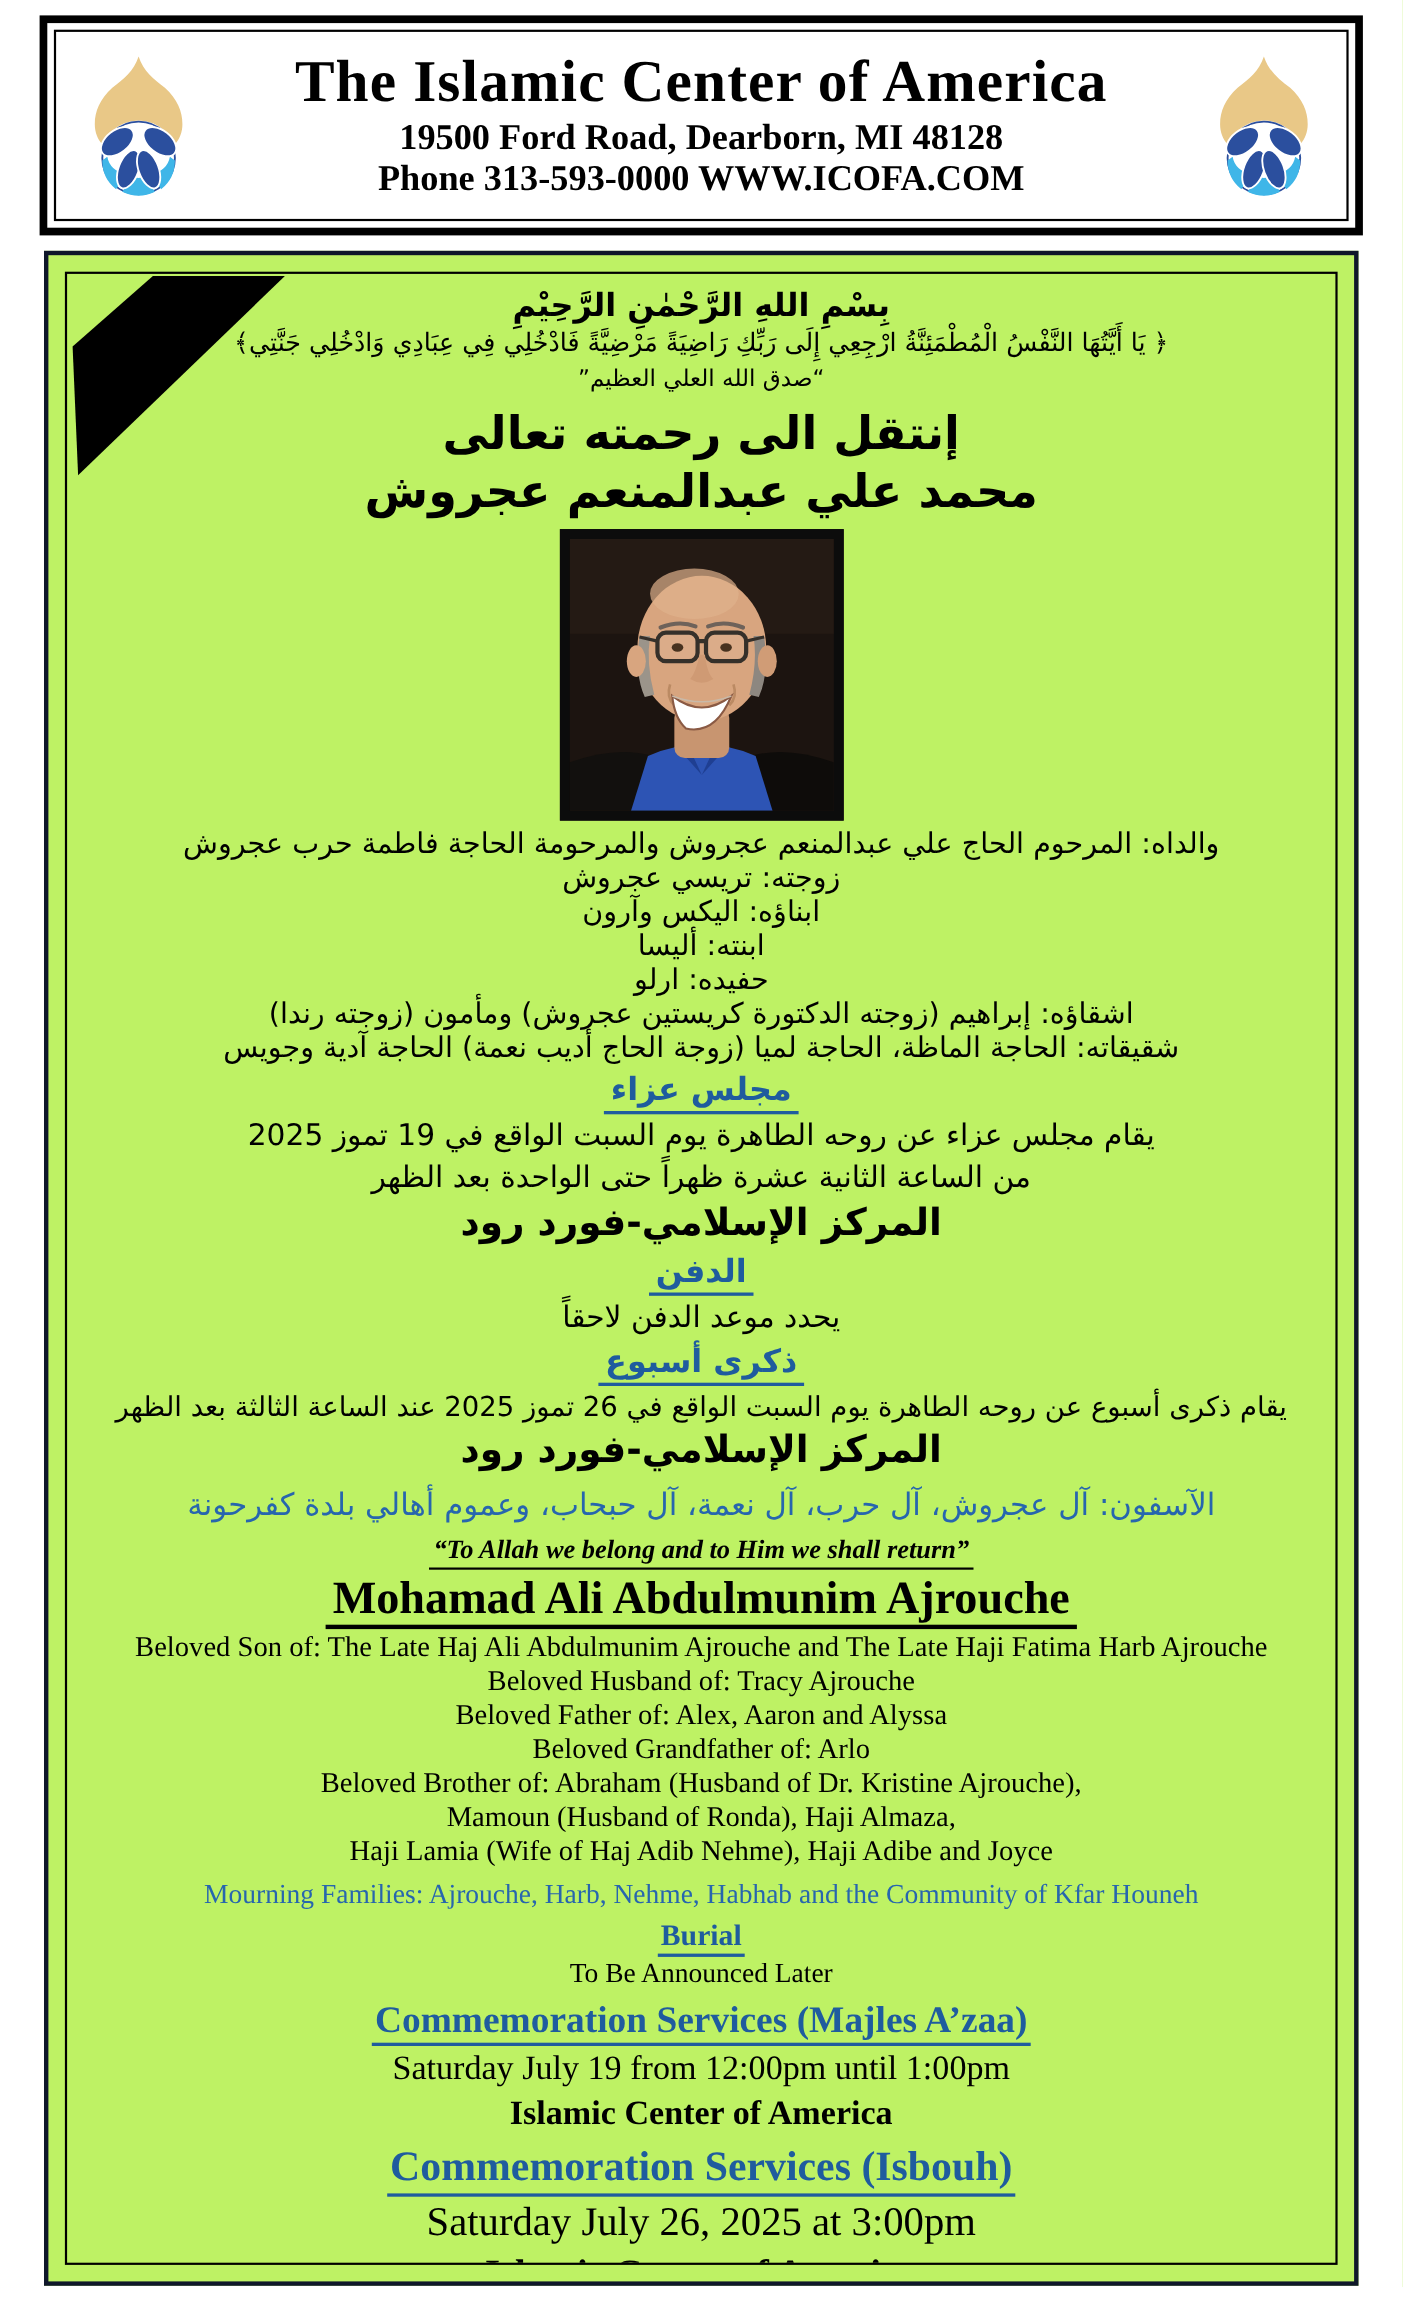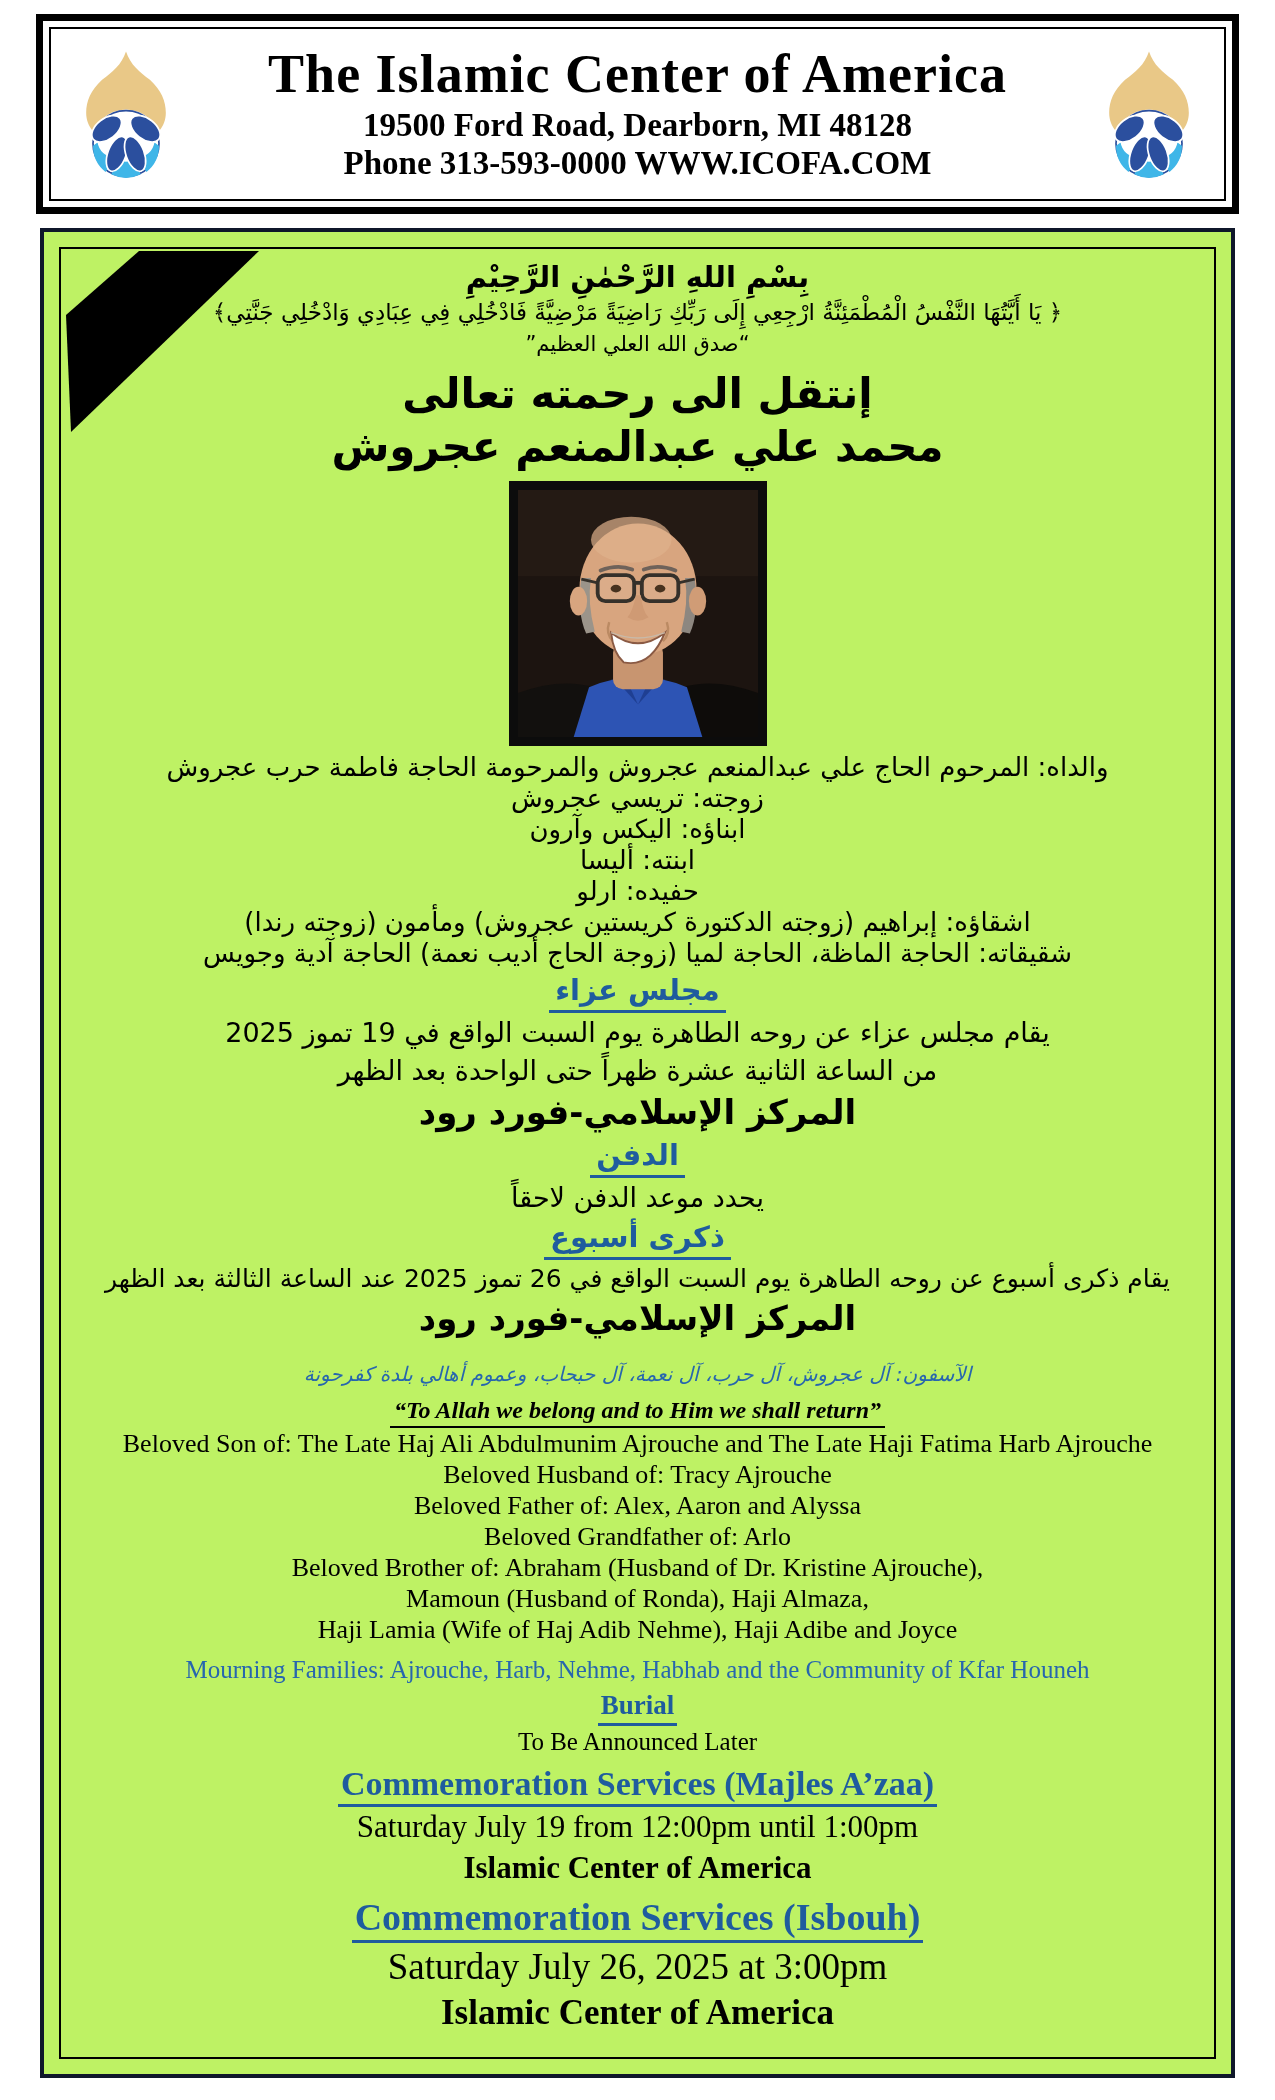--- a/index.html
+++ b/index.html
@@ -44,21 +44,21 @@
   .ar-line { font-size:26px; line-height:31px; }
   .ar-fam { margin-top:6px; }
   .ar-head { margin-top:4px; }
   .ar-head span {
     display:inline-block; color:var(--heading-blue); font-weight:bold;
     font-size:29px; line-height:1.2; border-bottom:3px solid var(--heading-blue);
     padding:0 6px 2px;
   }
   .ar-body { font-size:27px; line-height:1.35; margin-top:2px;text-align:center; }
   .ar-loc { font-size:34px; font-weight:bold; line-height:1.3; }
-  .ar-mourners { color:var(--link-blue); font-size:20px; line-height:1.4; margin-top:20px;font-style:italic; }
+  .ar-mourners { color:var(--link-blue); font-size:28px; line-height:1.4; margin-top:8px; }
 
   
   .photo-frame {
     width:258px; height:265px; margin:8px auto 0;
     border:9px solid #0c0c0c; background:#1c1410;
   }
   .photo-frame svg { display:block; width:100%; height:100%; }
 
   
   .en-quote { margin-top:8px; }
@@ -205,20 +205,23 @@
     </div>
     <div class="ar ar-body" style="font-size:25px;">يقام ذكرى أسبوع عن روحه الطاهرة يوم السبت الواقع في 26 تموز 2025 عند الساعة الثالثة بعد الظهر</div>
     <div class="ar ar-loc">المركز الإسلامي-فورد رود</div>
 
     <div class="ar ar-mourners">الآسفون: آل عجروش، آل حرب، آل نعمة، آل حبحاب، وعموم أهالي بلدة كفرحونة</div>
 
     <div class="en-quote">
       <span>“To Allah we belong and to Him we shall return”</span>
     </div>
 
+    <div class="en-name">
+      <span>Mohamad Ali Abdulmunim Ajrouche</span>
+    </div>
 
     <div>
       <div class="en-line">Beloved Son of: The Late Haj Ali Abdulmunim Ajrouche and The Late Haji Fatima Harb Ajrouche</div>
       <div class="en-line">Beloved Husband of: Tracy Ajrouche</div>
       <div class="en-line">Beloved Father of: Alex, Aaron and Alyssa</div>
       <div class="en-line">Beloved Grandfather of: Arlo</div>
       <div class="en-line">Beloved Brother of: Abraham (Husband of Dr. Kristine Ajrouche),</div>
       <div class="en-line">Mamoun (Husband of Ronda), Haji Almaza,</div>
       <div class="en-line">Haji Lamia (Wife of Haj Adib Nehme), Haji Adibe and Joyce</div>
     </div>

